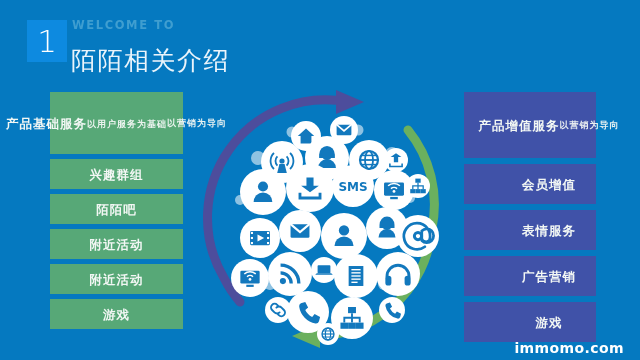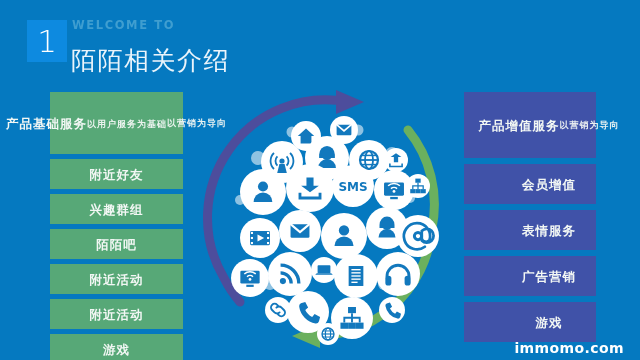--- a/index.html
+++ b/index.html
@@ -124,23 +124,20 @@
   </div>
 
   <div id="col-left" class="col">
 
     <div class="chip lead">
       <div class="chip-title">产品基础服务</div>
       <div class="chip-sub">以用户服务为基础</div>
       <div class="chip-sub" style="margin-top:0">以营销为导向</div>
     </div>
 
-    <div class="chip">
-      <div class="chip-title">附近好友</div>
-    </div>
     <div class="chip">
       <div class="chip-title">兴趣群组</div>
     </div>
     <div class="chip">
       <div class="chip-title">陌陌吧</div>
     </div>
     <div class="chip">
       <div class="chip-title">附近活动</div>
     </div>
     <div class="chip">

